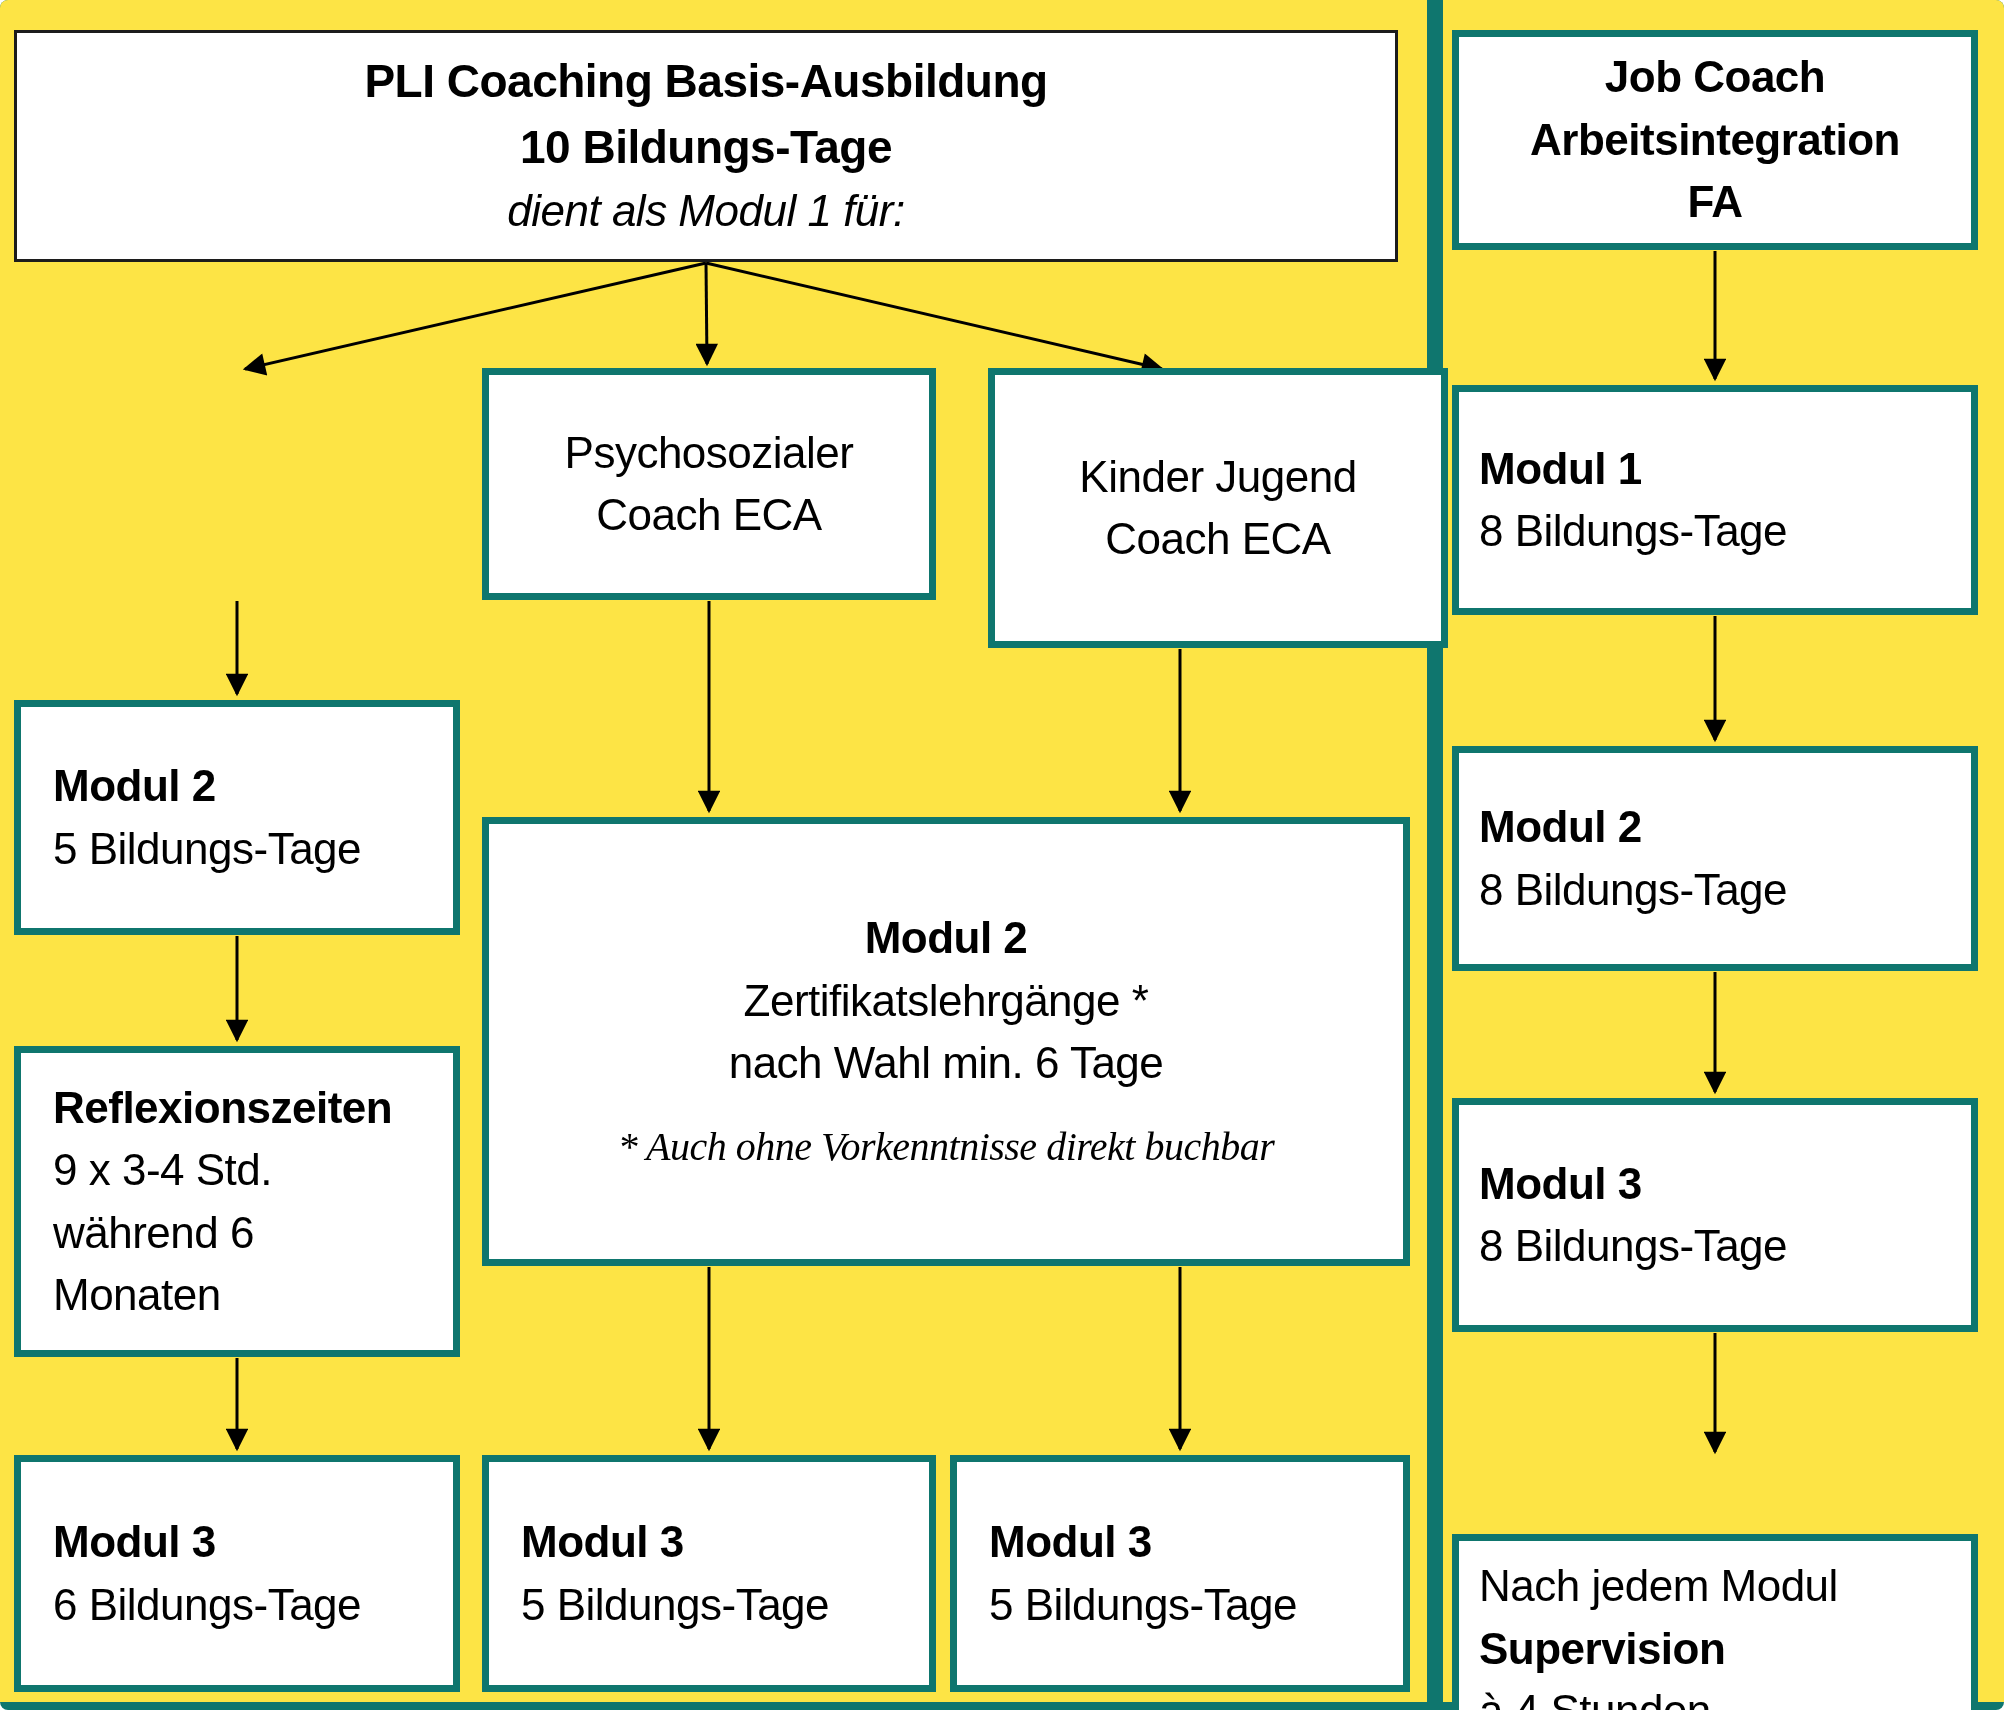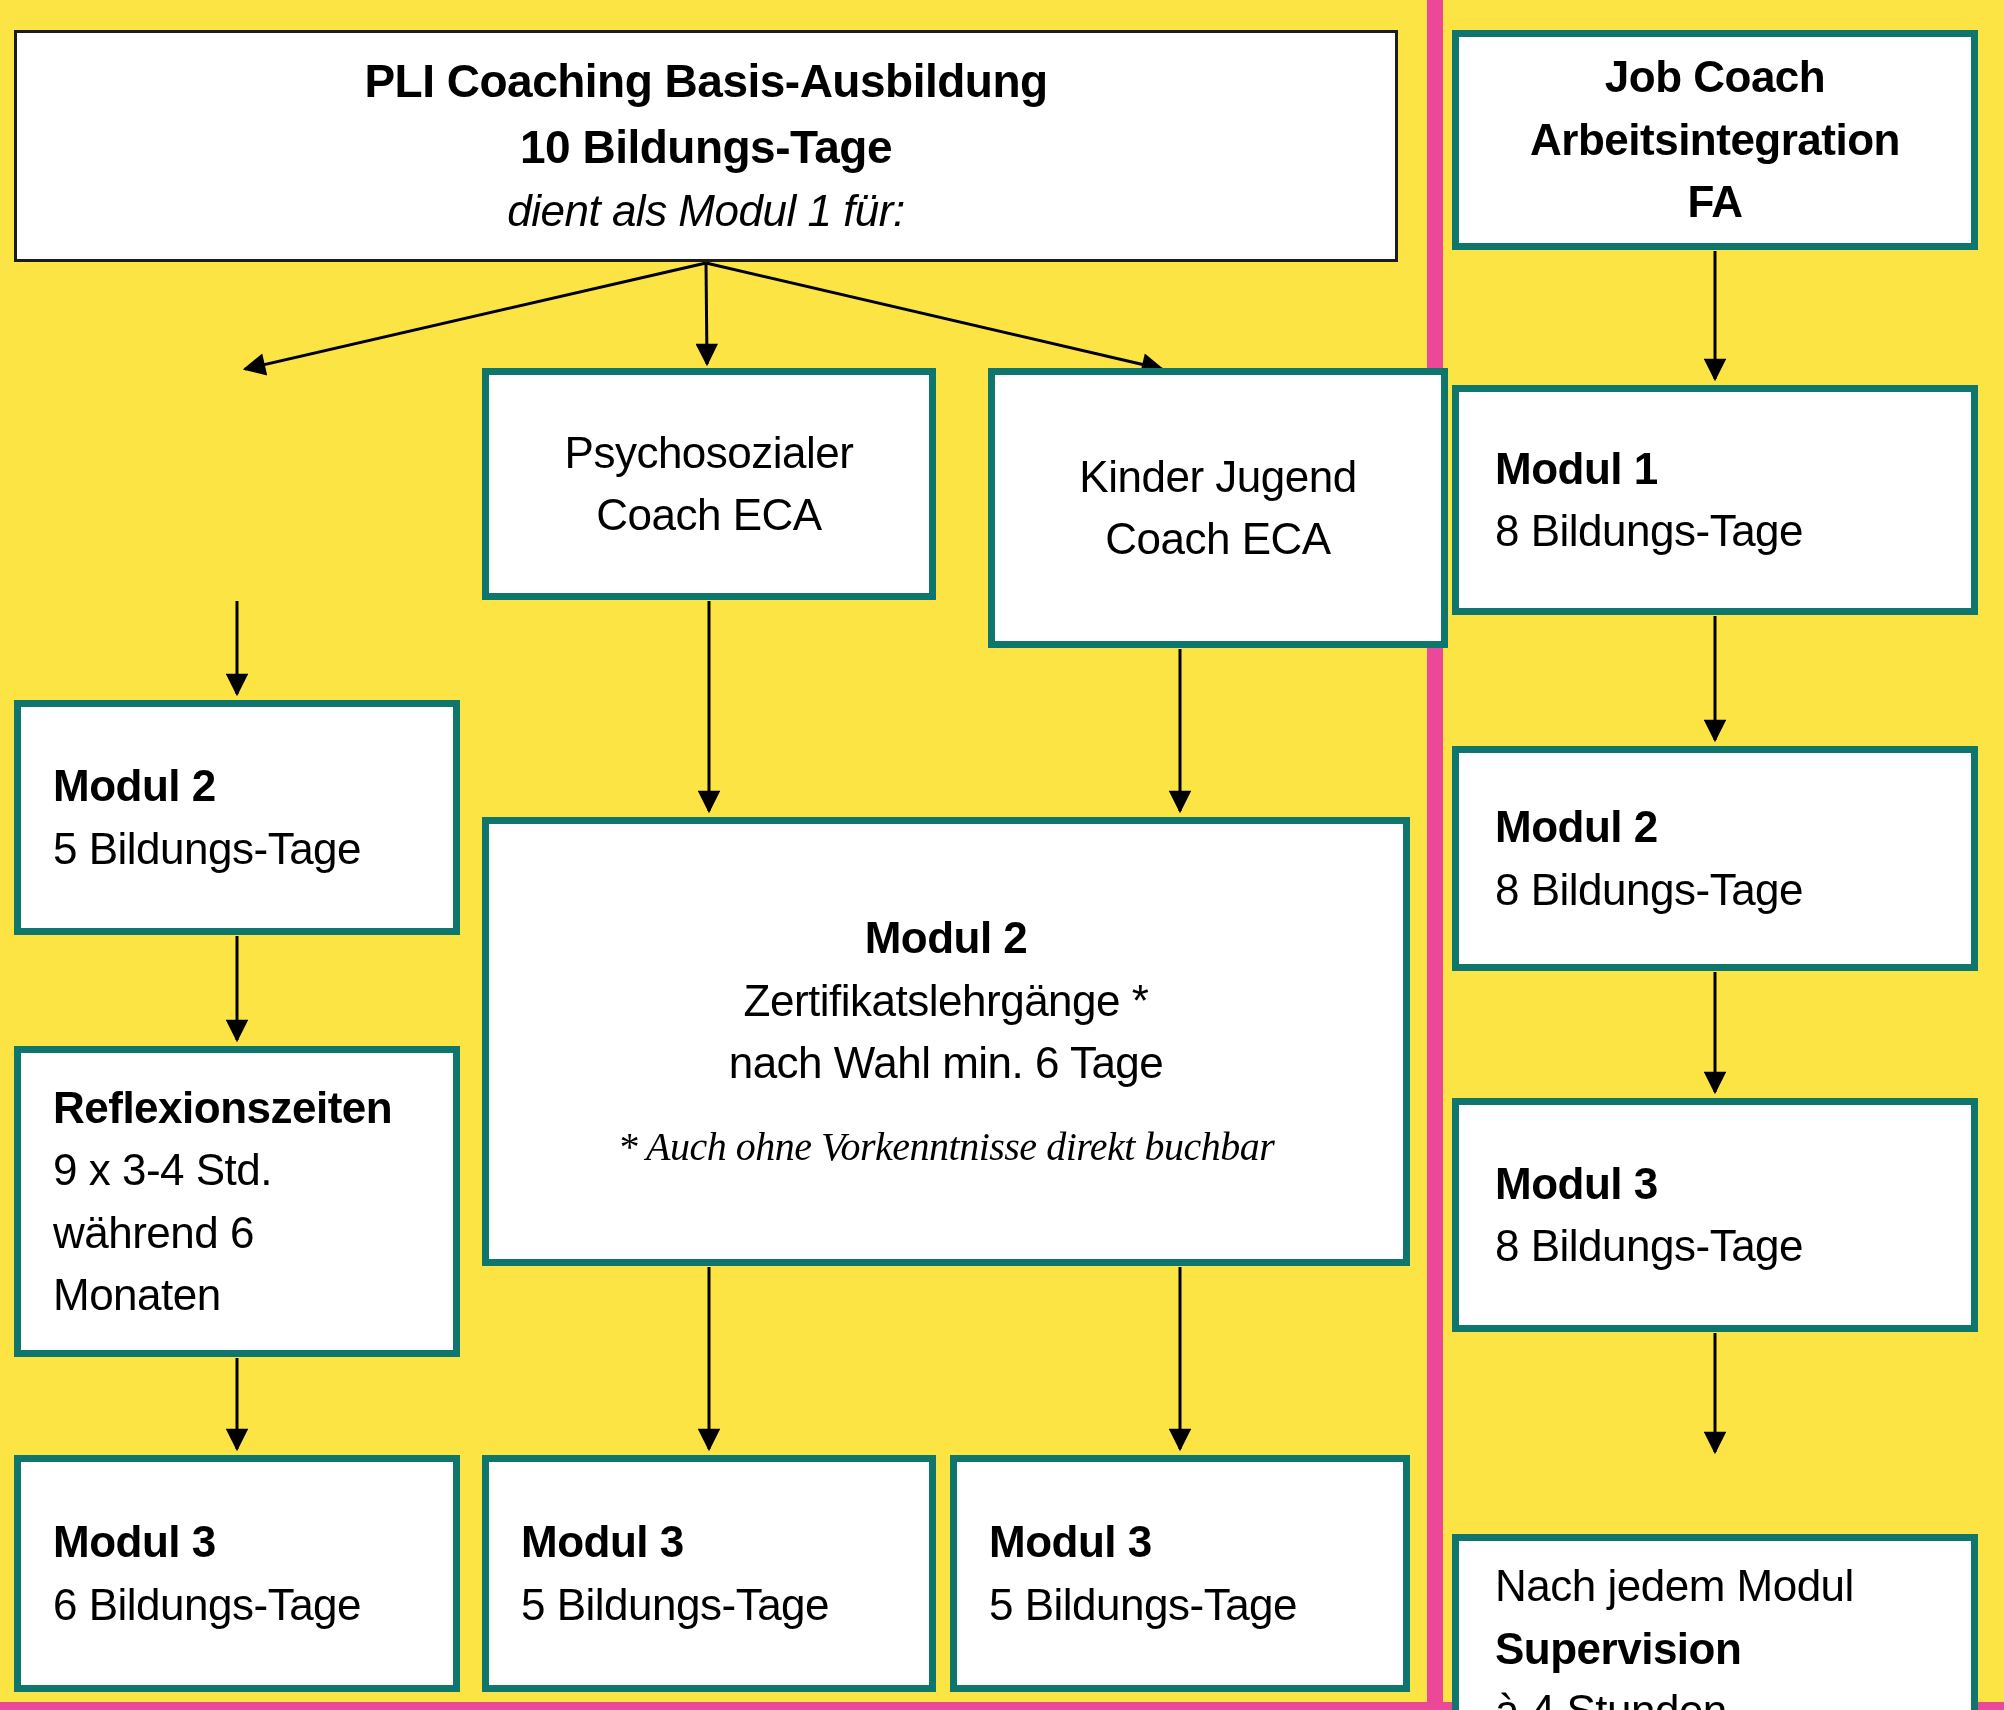--- a/index.html
+++ b/index.html
@@ -1,32 +1,33 @@
 <!DOCTYPE html>
 <html><head>
 <meta charset="utf-8">
 <style>
   html,body{margin:0;padding:0;background:#ffffff;}
   #canvas{
-    position:relative;width:2004px;height:1710px;background:#ec4899;
+    position:relative;width:2004px;height:1710px;background:#0f766e;
     font-family:"Liberation Sans",sans-serif;color:#000;overflow:hidden;
     letter-spacing:-0.5px;
+    border-radius:8px;
   }
   .panel{position:absolute;top:0;height:1702px;}
   #panel-left{left:0;width:1427px;background:#FDE445;}
   #panel-right{left:1443px;width:561px;background:#FDE445;}
   .box{
     position:absolute;background:#ffffff;border:7px solid #0f766e;box-sizing:border-box;
     display:flex;flex-direction:column;justify-content:center;
     font-size:44px;line-height:1.42;
   }
   .blackline{border:3px solid #1C1C1C;}
   .center{align-items:center;text-align:center;}
   .lpad{align-items:flex-start;text-align:left;padding-left:32px;}
-  .rpad{align-items:flex-start;text-align:left;padding-left:36px;}
+  .rpad{align-items:flex-start;text-align:left;padding-left:20px;}
   .b{font-weight:bold;}
   .i{font-style:italic;}
   .fs46{font-size:46px;}
   .fs40{font-size:40px;}
   .foot{margin-top:24px;font-family:Liberation Serif, serif;}
   #arrows{position:absolute;left:0;top:0;pointer-events:none;}
 </style>
 </head>
 <body>
 

